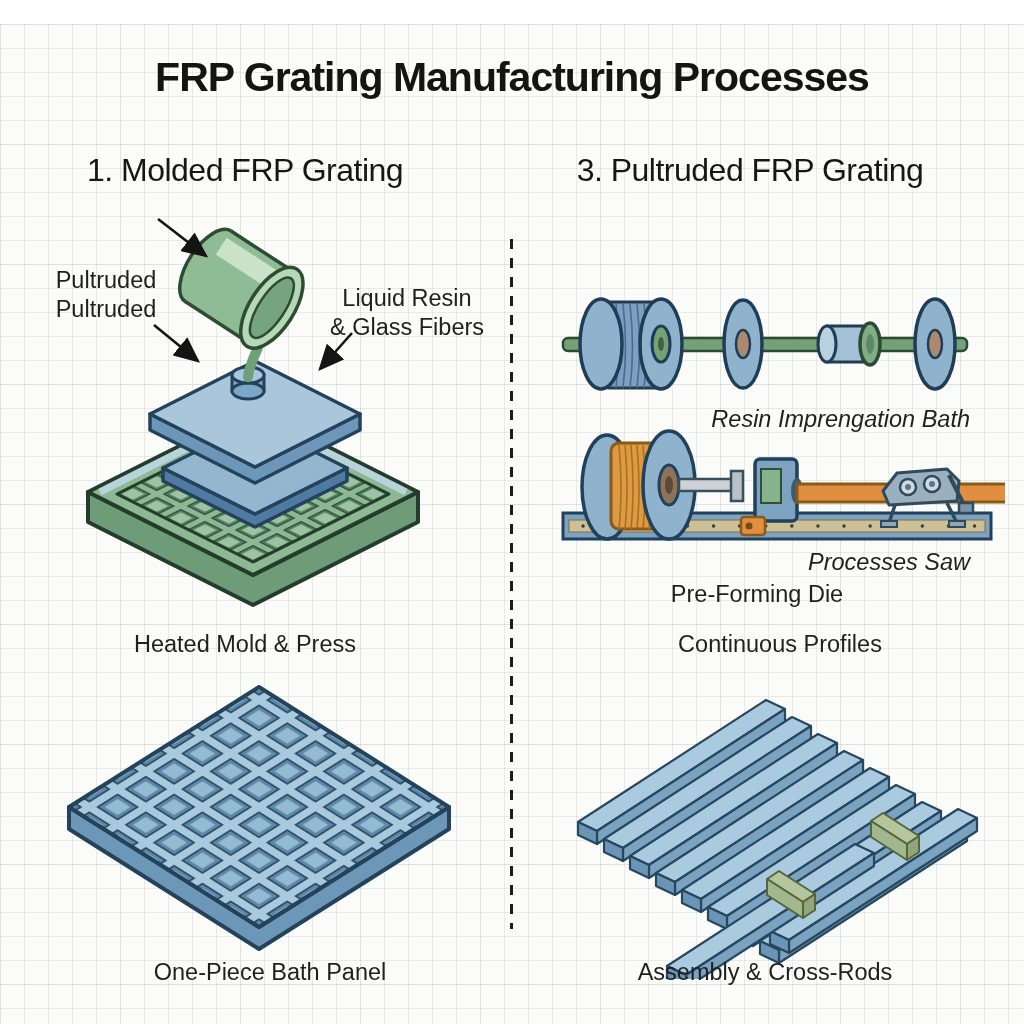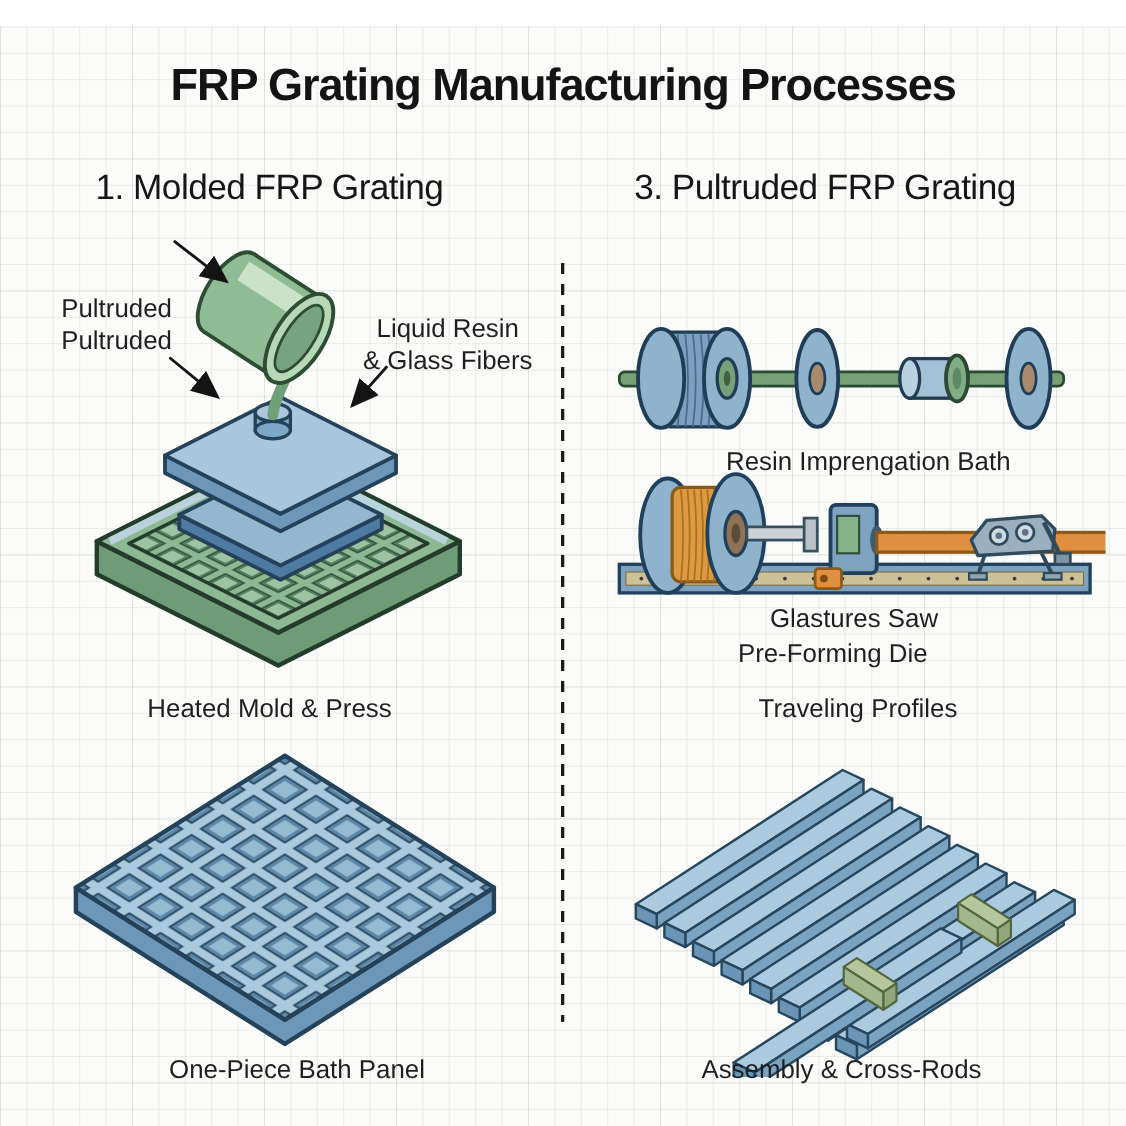--- a/index.html
+++ b/index.html
@@ -20,21 +20,21 @@
   .title{
     left:0;top:30px;width:1024px;text-align:center;
     font-size:41px;font-weight:bold;letter-spacing:-1px;color:#141414;
   }
   .h2{
     text-align:center;font-size:32px;font-weight:normal;letter-spacing:-0.5px;color:#161616;
   }
   .lbl{
     text-align:center;font-size:23.5px;line-height:29px;color:#1f1f1f;
   }
-  .lbl.right{text-align:left;}
+  .lbl.right{text-align:right;font-style:italic;}
   .divider{
     left:510px;top:215px;width:3px;height:690px;
     background:repeating-linear-gradient(180deg,#1b1b1b 0px,#1b1b1b 10px,transparent 10px,transparent 19px);
   }
   svg{display:block;}
 </style>
 </head>
 <body>
 
 <div class="canvas">
@@ -200,23 +200,23 @@
       <path d="M350,76 L344,94 M402,74 L412,94" stroke="#2f4a5c" stroke-width="3.5"></path>
       <rect x="336" y="92" width="16" height="6" fill="#8fa6b5" stroke="#2f4a5c" stroke-width="2"></rect>
       <rect x="404" y="92" width="16" height="6" fill="#8fa6b5" stroke="#2f4a5c" stroke-width="2"></rect>
     </g>
     <g>
       <rect x="196" y="88" width="24" height="18" rx="3" fill="#e08f41" stroke="#8a5a1a" stroke-width="2.5"></rect>
       <circle cx="204" cy="97" r="3.5" fill="#7a4b12"></circle>
     </g>
   </svg>
 
-  <div class="abs lbl right" style="left:700px;top:524px;width:270px">Glastures Saw</div>
+  <div class="abs lbl right" style="left:700px;top:524px;width:270px">Processes Saw</div>
   <div class="abs lbl" style="left:652px;top:556px;width:210px">Pre-Forming Die</div>
-  <div class="abs lbl" style="left:600px;top:606px;width:360px">Traveling Profiles</div>
+  <div class="abs lbl" style="left:600px;top:606px;width:360px">Continuous Profiles</div>
 
   <svg class="abs" style="left:555px;top:650px" width="450" height="305" viewBox="0 0 450 305">
     <defs>
       <g id="pbar" stroke="#27475e" stroke-width="2.2" stroke-linejoin="round">
         <polygon points="0,0 188,-122 207,-113 19,9" fill="#aacadf"></polygon>
         <polygon points="19,9 207,-113 207,-100 19,22" fill="#7aa2c1"></polygon>
         <polygon points="0,0 19,9 19,22 0,13" fill="#6b95b6"></polygon>
       </g>
       <g id="clip" stroke="#55663f" stroke-width="2" stroke-linejoin="round">
         <polygon points="0,0 -36,-23 -24,-31 12,-8" fill="#b5c69c"></polygon>

